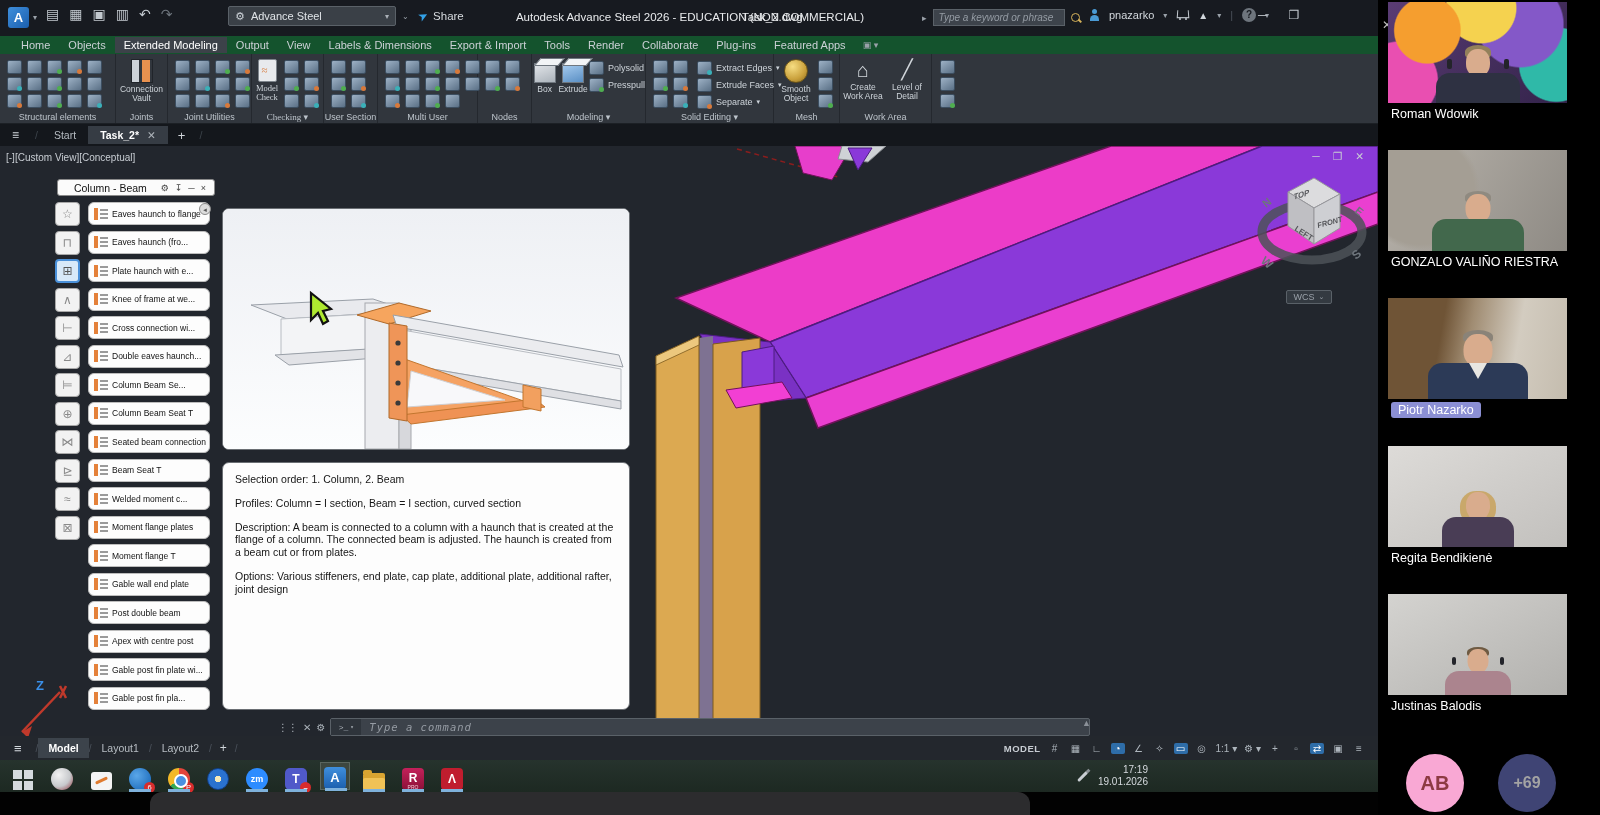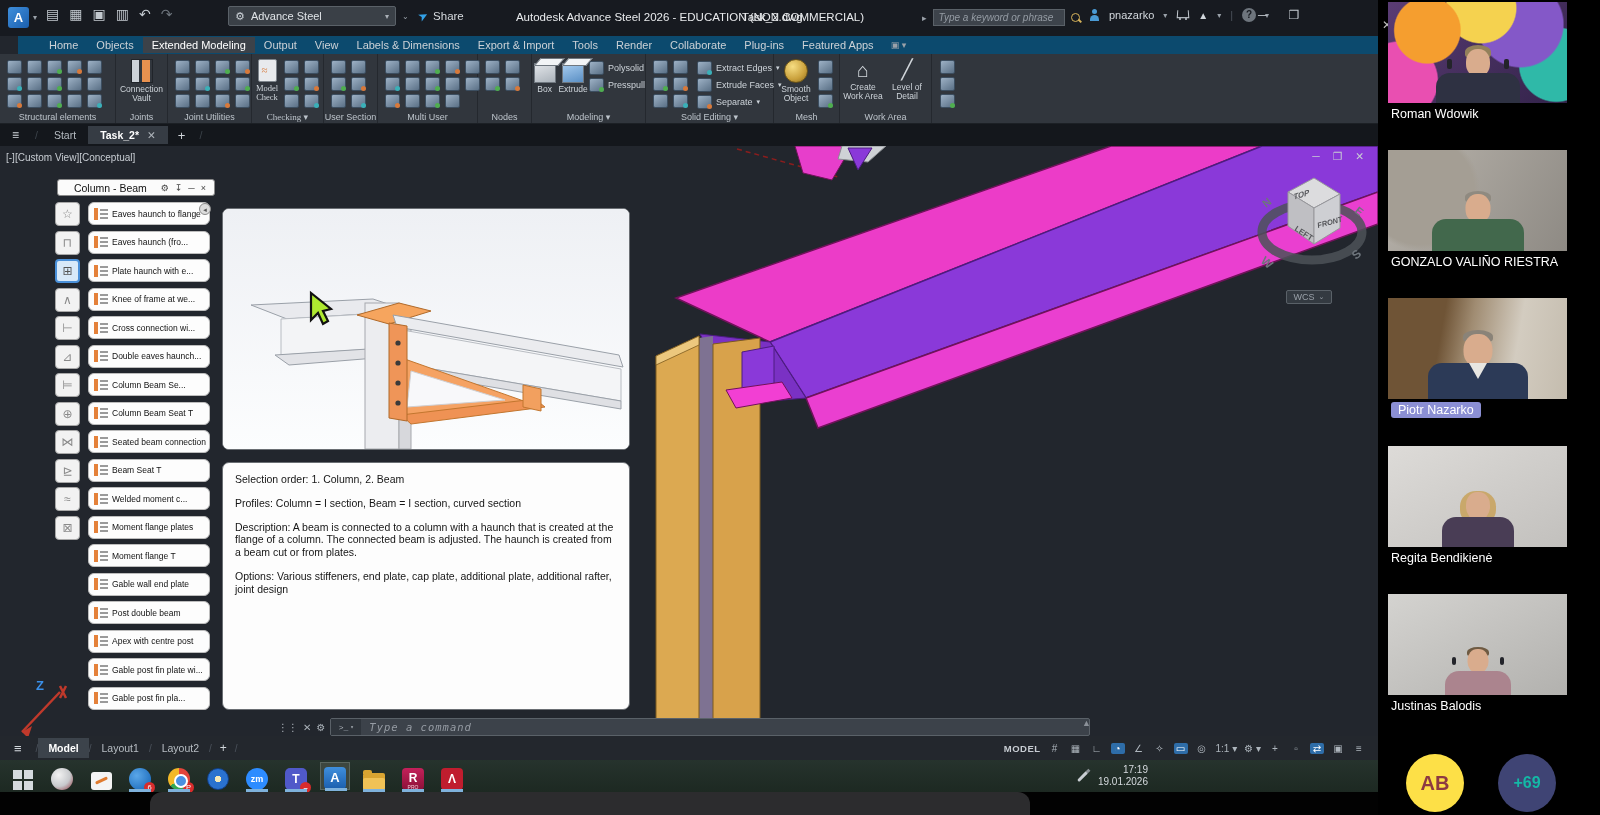--- a/index.html
+++ b/index.html
@@ -51,22 +51,22 @@
   .ic-cart { position:relative; width:13px; height:10px; display:inline-block; }
   .ic-cart::before { content:""; position:absolute; left:1px; top:0; width:10px; height:7px;
                      border:1.2px solid #c3c9cf; border-top:none; transform:perspective(10px) rotateX(8deg); }
   .ic-cart::after { content:""; position:absolute; left:3px; top:8px; width:2px; height:2px; border-radius:50%;
                     background:#c3c9cf; box-shadow:6px 0 0 #c3c9cf; }
   .ic-q { width:14px; height:14px; border-radius:50%; background:#6e757d; color:#171a20; font-size:10px;
           text-align:center; line-height:14px; font-weight:bold; }
   .winbtns { position:absolute; left:1258px; top:8px; display:flex; gap:22px; color:#c3c9cf; font-size:12px; }
 
   
-  .menubar { position:absolute; left:0; top:36px; width:100%; height:18px; background:#0c4a6e;
-             display:flex; align-items:center; padding-left:22px; gap:0;margin-left:18px; }
+  .menubar { position:absolute; left:0; top:36px; width:100%; height:18px; background:#14532d;
+             display:flex; align-items:center; padding-left:12px; gap:0; }
   .mtab { color:#ccd1d6; font-size:11px; padding:2px 9px; white-space:nowrap; }
   .mtab.active { background:#3c4249; color:#fff; }
   .m-extra { color:#9aa1a9; font-size:9px; padding:0 8px; }
 
   
   .ribbon { position:absolute; left:0; top:54px; width:100%; height:70px; background:#31363d;
             border-bottom:1px solid #1c2025; display:flex; }
   .rpanel { position:relative; height:100%; border-right:1px solid #24282e; flex:none; }
   .rlabel { position:absolute; bottom:1px; left:0; width:100%; text-align:center; color:#bdc4cb;
             font-size:9px; white-space:nowrap; overflow:hidden; }
@@ -262,22 +262,22 @@
   .p5 .torso { width:66px; height:24px; background:#ab848e; }
   .p5 .head { width:21px; height:24px; bottom:22px; }
   .p5 .hair { width:22px; height:10px; bottom:38px; background:#6e5a42; }
   .p5 .phones { width:26px; bottom:24px; height:22px; }
   .p5 .phones::before, .p5 .phones::after { width:4px; height:8px; top:8px; }
   .p5 .phones::before { left:-13px; } .p5 .phones::after { right:-13px; }
 
   .avatars { position:absolute; left:10px; top:754px; width:179px; }
   .av { position:absolute; top:0; width:58px; height:58px; border-radius:50%; text-align:center;
         line-height:58px; font-weight:bold; }
-  .av1 { left:18px; background:#fde047; color:#8d3a42; font-size:20px; }
-  .av2 { left:110px; background:#3f4474; color:#14b8a6; font-size:16px; }
+  .av1 { left:18px; background:#f9a8d4; color:#8d3a42; font-size:20px; }
+  .av2 { left:110px; background:#3f4474; color:#a3a3a3; font-size:16px; }
 </style>
 </head>
 <body>
 
 <div id="app">
   <div class="main">
 
     <div class="titlebar">
       <div class="applogo">A</div>
       <div class="applogo-dd">▾</div>

